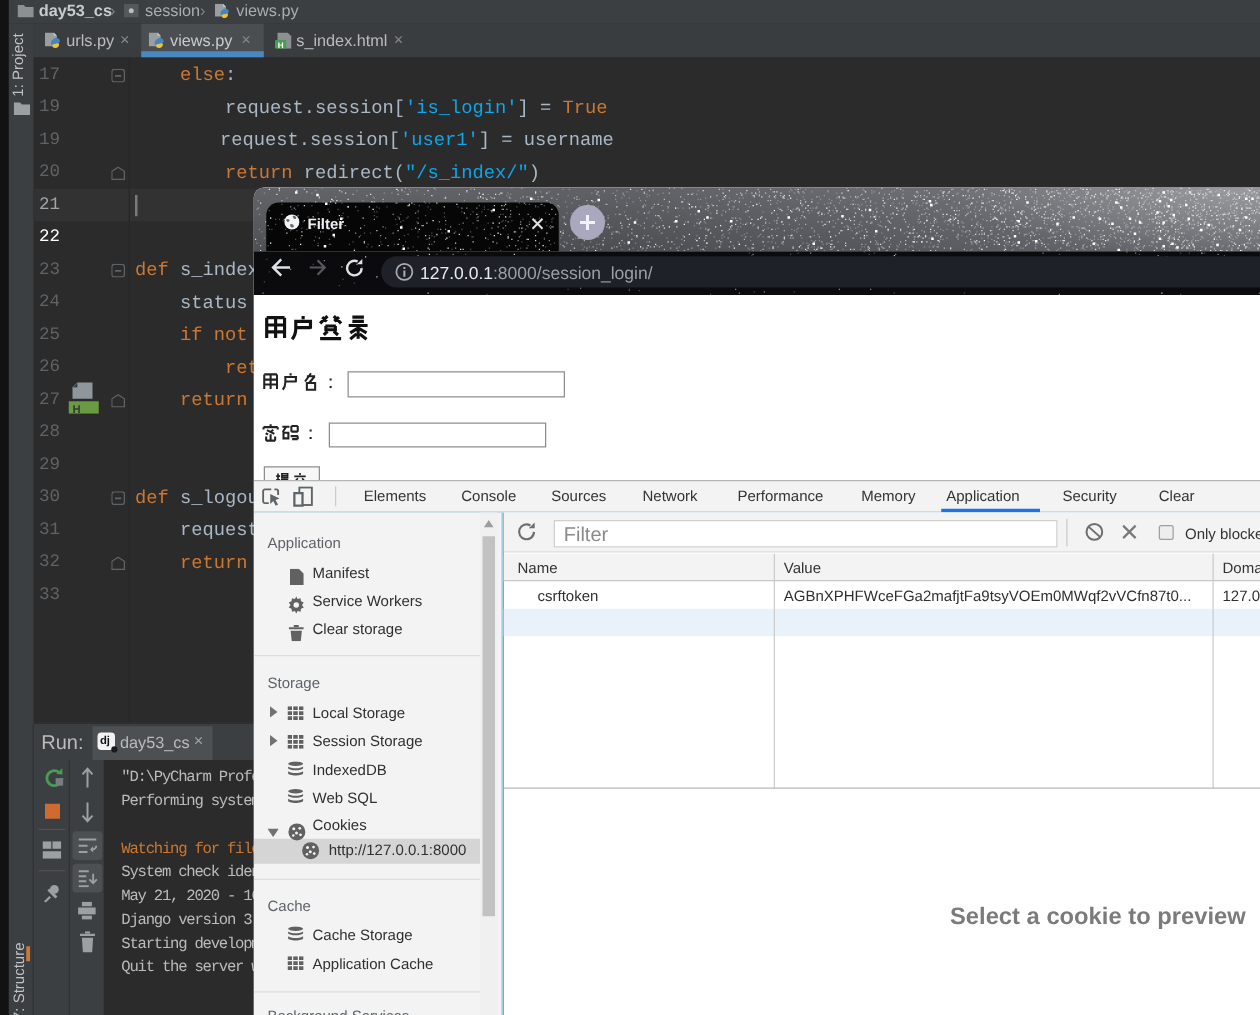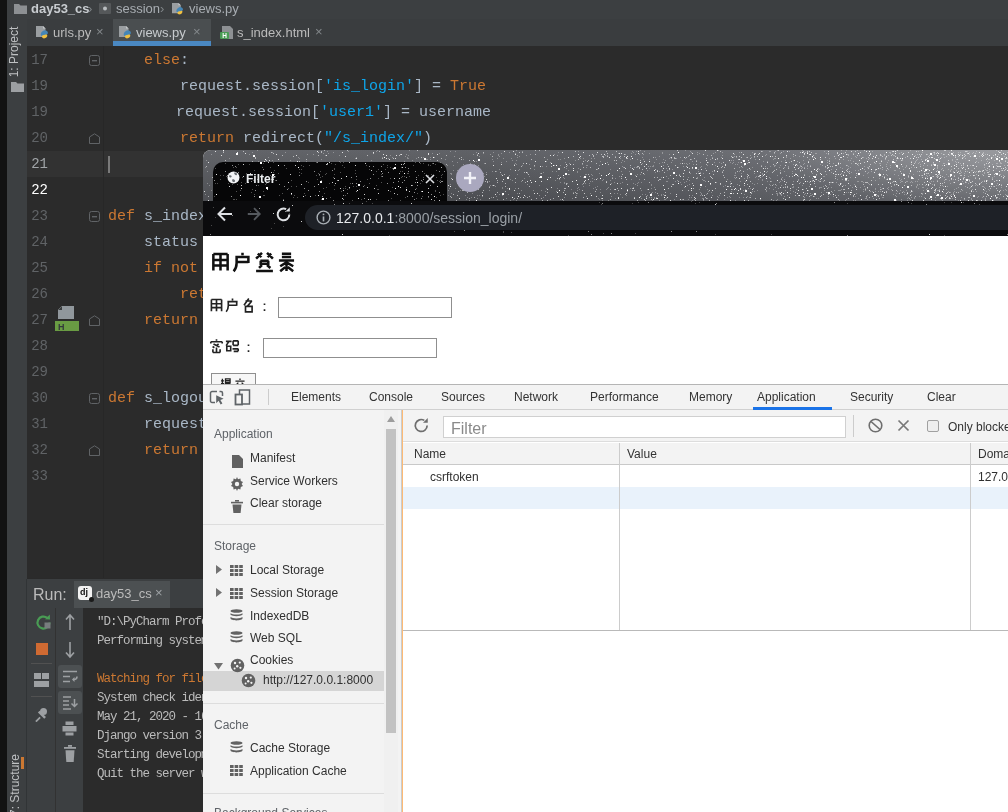--- a/index.html
+++ b/index.html
@@ -20,21 +20,21 @@
 #console{position:absolute;left:56px;top:29px;width:925px;height:205px;background:#2b2b2b}
 .conline{position:absolute;left:14px;font-family:"Liberation Mono",monospace;font-size:12.5px;letter-spacing:-1px;color:#bbbbbb;white-space:pre}
 
 #browser{left:203px;top:150px;width:805px;height:662px;border-radius:8px 0 0 0;overflow:hidden;background:#fff}
 #tabstrip{position:absolute;left:0;top:0;width:805px;height:51px;background:linear-gradient(180deg,rgba(255,255,255,0.06),rgba(0,0,0,0.12)),linear-gradient(90deg,#595b60 0%,#56585d 35%,#606268 60%,#6b6d73 80%,#75777d 100%)}
 #btab{position:absolute;left:10px;top:12px;width:234px;height:39px;background:#060607;border-radius:10px 10px 0 0}
 #navbar{position:absolute;left:0;top:51px;width:805px;height:35px;background:#0b0b0d}
 #urlpill{position:absolute;left:102px;top:55px;width:720px;height:25px;background:#1e2127;border-radius:13px}
 #page{position:absolute;left:0;top:86px;width:805px;height:148px;background:#fff;color:#1a1a1a}
 
-#devtools{position:absolute;left:0;top:234px;width:805px;height:428px;background:#fdba74;font-size:12px;color:#333}
+#devtools{position:absolute;left:0;top:234px;width:805px;height:428px;background:#0ea5e9;font-size:12px;color:#333}
 .dtab{position:absolute;top:0;height:26px;line-height:26px;color:#333}
 #dt-side{position:absolute;left:0;top:26px;width:199px;height:402px;background:#f3f3f3;border-right:1px solid #ccc}
 .shead{position:absolute;left:11px;color:#5f6368;font-size:12px}
 .sitem{position:absolute;left:47px;color:#303030;font-size:12px}
 .sep{position:absolute;left:0;width:181px;border-top:1px solid #ddd}
 #dt-main{position:absolute;left:200px;top:26px;width:605px;height:402px;background:#fff}
 .hcell{position:absolute;color:#333;font-size:12px}
 </style>
 </head>
 <body>
@@ -513,21 +513,23 @@
             <path d="M1.5 1.5l10 10M11.5 1.5l-10 10" stroke="#787878" stroke-width="1.7"></path>
           </svg>
           <div class="abs" style="left:524px;top:10px;width:12px;height:12px;border:1px solid #a0a0a0;background:#eeeeee;border-radius:2px"></div>
           <div class="abs" style="left:545px;top:10px;color:#333;font-size:12px;white-space:nowrap">Only blocked cookies</div>
           <div class="abs" style="left:0;top:33px;width:605px;height:22px;background:#f3f3f3;border-bottom:1px solid #c9c9c9"></div>
           <div class="hcell" style="left:11px;top:37px">Name</div>
           <div class="hcell" style="left:224px;top:37px">Value</div>
           <div class="hcell" style="left:575px;top:37px">Domain</div>
           <div class="abs" style="left:0;top:77px;width:605px;height:22px;background:#e9f2fb"></div>
           <div class="abs" style="left:27px;top:60px;color:#303030;font-size:12px">csrftoken</div>
+          <div class="abs" style="left:224px;top:60px;width:338px;overflow:hidden;color:#303030;font-size:12px;white-space:nowrap">AGBnXPHFWceFGa2mafjtFa9tsyVOEm0MWqf2vVCfn87t0...</div>
           <div class="abs" style="left:575px;top:60px;color:#303030;font-size:12px">127.0...</div>
           <div class="abs" style="left:216px;top:33px;width:1px;height:188px;background:#ccc"></div>
           <div class="abs" style="left:567px;top:33px;width:1px;height:188px;background:#ccc"></div>
           <div class="abs" style="left:0;top:220px;width:605px;height:1px;background:#b9b9b9"></div>
+          <div class="abs" style="left:357px;top:313px;color:#7b7b7b;font-size:19px;font-weight:bold;white-space:nowrap">Select a cookie to preview</div>
         </div>
       </div>
 </div>
 
 </div>
 
 </body></html>

